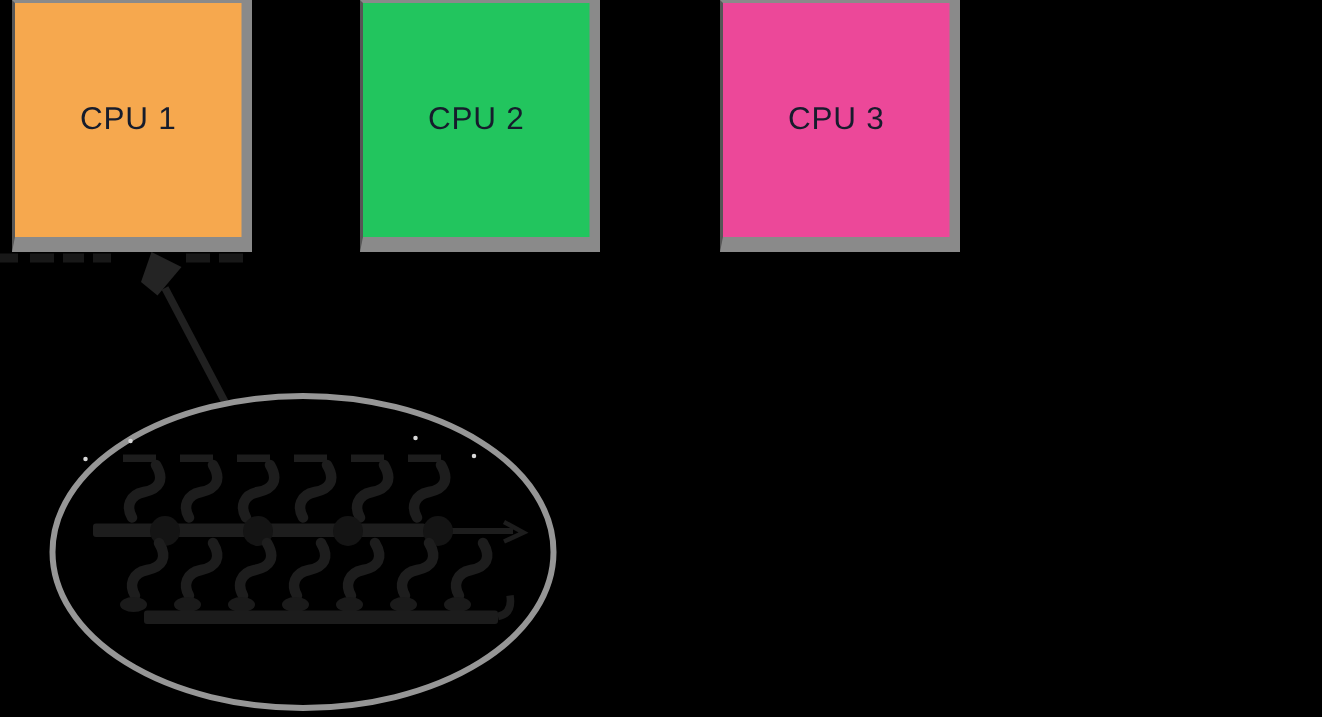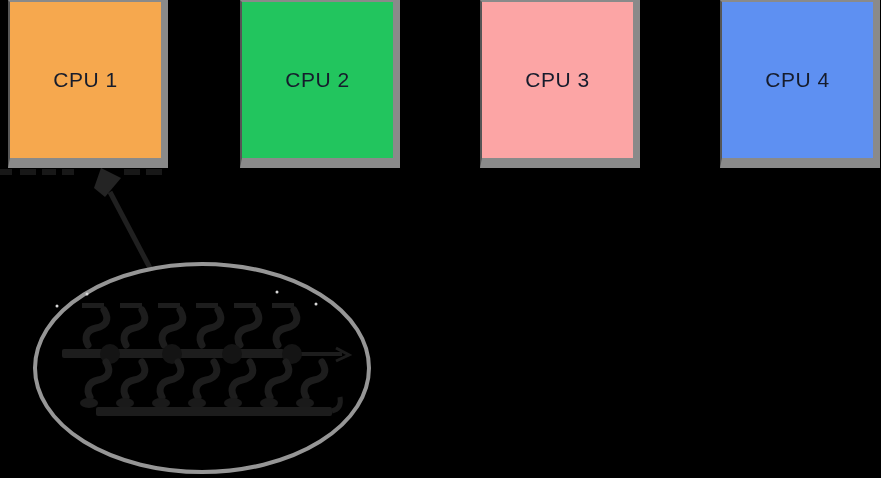--- a/index.html
+++ b/index.html
@@ -41,25 +41,22 @@
 <body>
 
 <div id="stage">
 
   <div class="cpu" style="left: 8px; background-color: rgb(246, 168, 78);">
     <span class="cpu-label">CPU 1</span>
   </div>
   <div class="cpu" style="left: 240px; background-color: #22c55e;">
     <span class="cpu-label">CPU 2</span>
   </div>
-  <div class="cpu" style="left: 480px; background-color: #fca5a5;">
+  <div class="cpu" style="left: 480px; background-color: #ec4899;">
     <span class="cpu-label">CPU 3</span>
-  </div>
-  <div class="cpu" style="left: 720px; background-color: rgb(94, 144, 242);">
-    <span class="cpu-label">CPU 4</span>
   </div>
 
   <svg id="overlay" width="881" height="478" viewBox="0 0 881 478">
     <defs>
       <g id="q-hook">
         <path d="M20,0 C26,10 22,16 12,18 C2,20 0,28 4,35" fill="none" stroke="#1d1d1d" stroke-width="7" stroke-linecap="round"></path>
       </g>
       <g id="q-hook-foot">
         <path d="M20,0 C26,10 22,16 12,18 C2,20 0,28 4,35" fill="none" stroke="#1d1d1d" stroke-width="7" stroke-linecap="round"></path>
         <ellipse cx="3" cy="41" rx="9" ry="5" fill="#1a1a1a"></ellipse>

